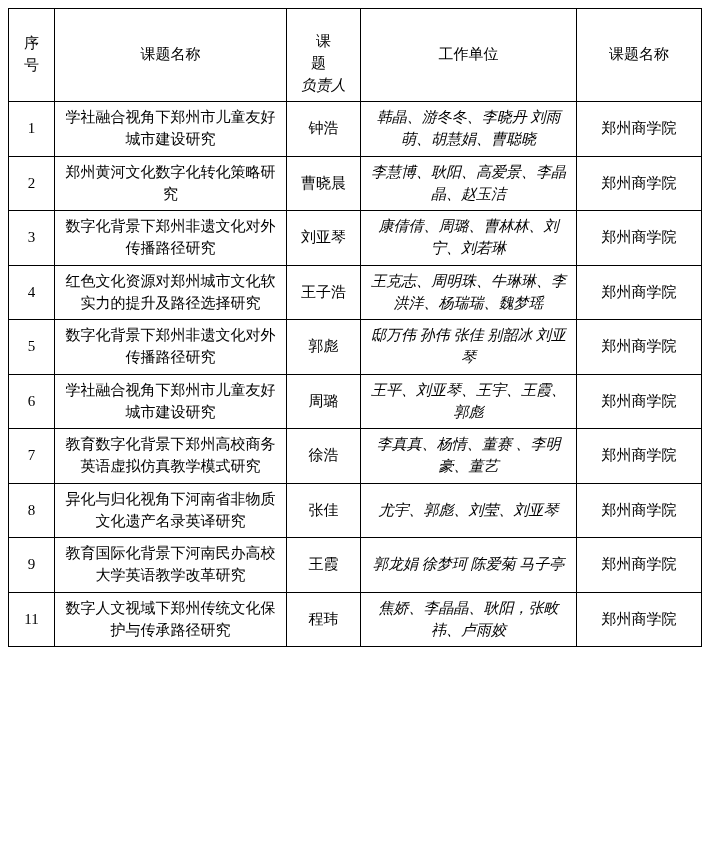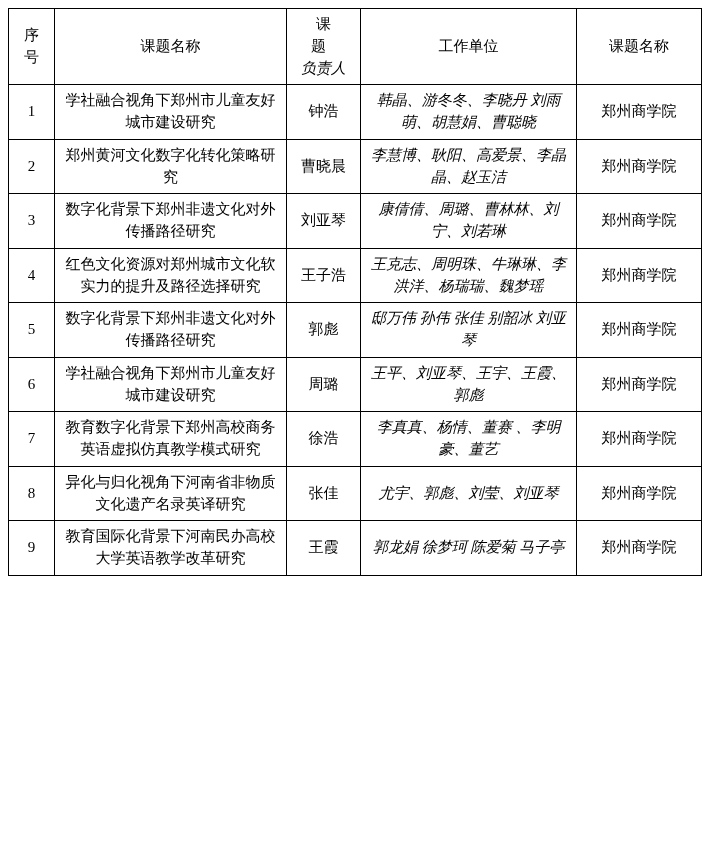--- a/index.html
+++ b/index.html
@@ -49,20 +49,21 @@
     line-height: 1.35;
   }
   .hdr-idx span { display: block; }
   .hdr-leader {
     line-height: 1.35;
   }
   .hdr-leader .l1 {
     display: block;
     letter-spacing: 10px;
     text-indent: 10px;
+    margin-top: 17px;
   }
   .hdr-leader .l2 { display: block; font-style: italic; }
   .cell-title {
     padding-left: 10px;
     padding-right: 10px;
     margin-top: 8px;
   }
   .cell-members {
     padding-left: 8px;
     padding-right: 8px;
@@ -154,15 +155,22 @@
         <td class="cell-members">尤宇、郭彪、刘莹、刘亚琴</td>
         <td>郑州商学院</td>
       </tr>
       <tr>
         <td class="row-idx">9</td>
         <td class="cell-title">教育国际化背景下河南民办高校大学英语教学改革研究</td>
         <td>王霞</td>
         <td class="cell-members">郭龙娟 徐梦珂 陈爱菊 马子亭</td>
         <td>郑州商学院</td>
       </tr>
+      <tr>
+        <td class="row-idx">11</td>
+        <td class="cell-title">数字人文视域下郑州传统文化保护与传承路径研究</td>
+        <td>程玮</td>
+        <td class="cell-members">焦娇、李晶晶、耿阳，张畋祎、卢雨姣</td>
+        <td>郑州商学院</td>
+      </tr>
     </tbody>
   </table>
 </div>
 
 </body></html>

